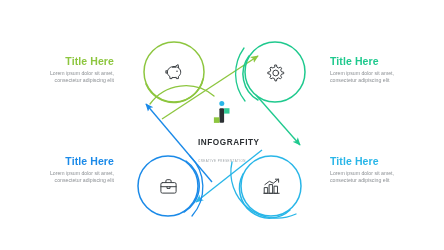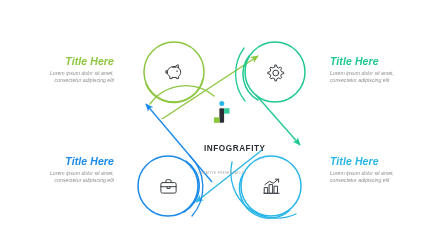--- a/index.html
+++ b/index.html
@@ -7,21 +7,21 @@
     width:444px;height:250px;
     background:#ffffff;
     font-family:"Liberation Sans", sans-serif;
     overflow:hidden;
   }
   #stage{position:relative;width:444px;height:250px;background:#fff;}
 
   svg.graph{position:absolute;left:0;top:0;width:444px;height:250px;}
 
   
-  .tblock{position:absolute;width:92px;font-style:italic;}
+  .tblock{position:absolute;width:92px;}
   .tblock .ttl{
     font-size:10.5px;font-weight:bold;letter-spacing:.1px;
     margin:0 0 3px 0;line-height:11px;
   }
   .tblock .desc{
     font-size:5.2px;line-height:7px;color:#8c9094;
     margin:0;font-weight:normal;
   }
   .ta-right{text-align:right;}
   .ta-left{text-align:left;}
@@ -32,21 +32,21 @@
   #blk-br{left:330px;top:156px;}
 
   
   #logo{
     position:absolute;left:186px;top:100px;width:72px;
     text-align:center;
   }
   #logo .mark{height:26px;position:relative;margin:0 auto 2px auto;width:26px;}
   #logo .word{
     font-size:8.2px;font-weight:bold;letter-spacing:.55px;
-    color:#2b2f33;line-height:9px;margin:18px;
+    color:#2b2f33;line-height:9px;margin:12px;
   }
   #logo .tag{
     font-size:2.9px;letter-spacing:.5px;color:#9aa0a5;
     line-height:4px;margin:1px 0 0 0;
   }
 </style>
 </head>
 <body style="background: rgb(255, 255, 255);">
 
 <div id="stage">

